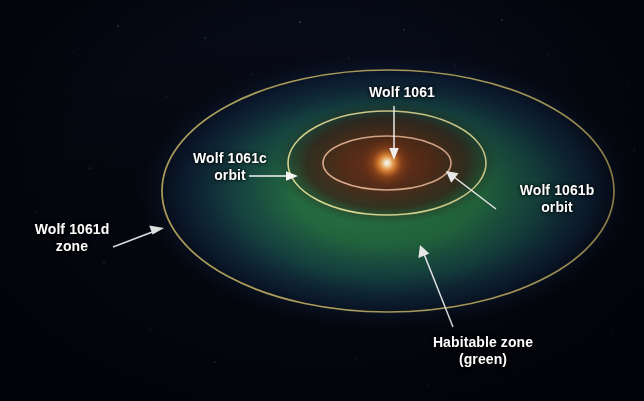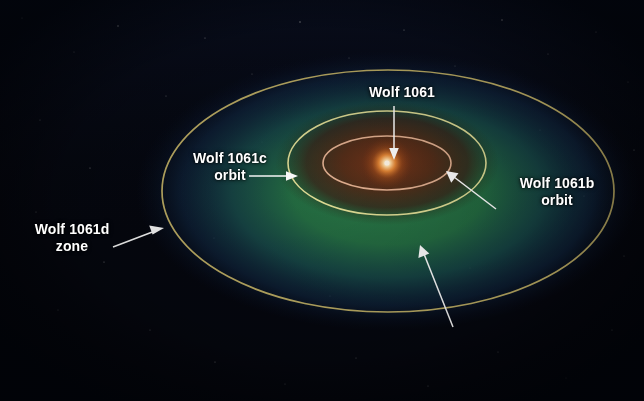--- a/index.html
+++ b/index.html
@@ -31,21 +31,21 @@
     font-weight: bold;
     font-size: 14px;
     line-height: 17px;
     text-align: center;
     white-space: pre;
     text-shadow: 0 0 4px rgba(0,0,0,0.95), 0 0 2px rgba(0,0,0,0.9);
     letter-spacing: 0.1px;
   }
   #label-star        { left: 347px; top: 84px;  width: 110px; }
   #label-c-orbit     { left: 175px; top: 150px; width: 110px; }
-  #label-b-orbit     { left: 497px; top: 175px; width: 120px; }
+  #label-b-orbit     { left: 497px; top: 182px; width: 120px; }
   #label-d-orbit     { left: 12px;  top: 221px; width: 120px; }
   #label-habitable   { left: 398px; top: 334px; width: 170px; }
 </style>
 </head>
 <body>
 
 <div id="diagram">
 
   <svg id="scene-svg" viewBox="0 0 644 401">
     <defs>
@@ -173,14 +173,16 @@
 
   <div class="label" id="label-c-orbit">Wolf 1061c
 orbit</div>
 
   <div class="label" id="label-b-orbit">Wolf 1061b
 orbit</div>
 
   <div class="label" id="label-d-orbit">Wolf 1061d
 zone</div>
 
+  <div class="label" id="label-habitable">Habitable zone
+(green)</div>
 
 </div>
 
 </body></html>

